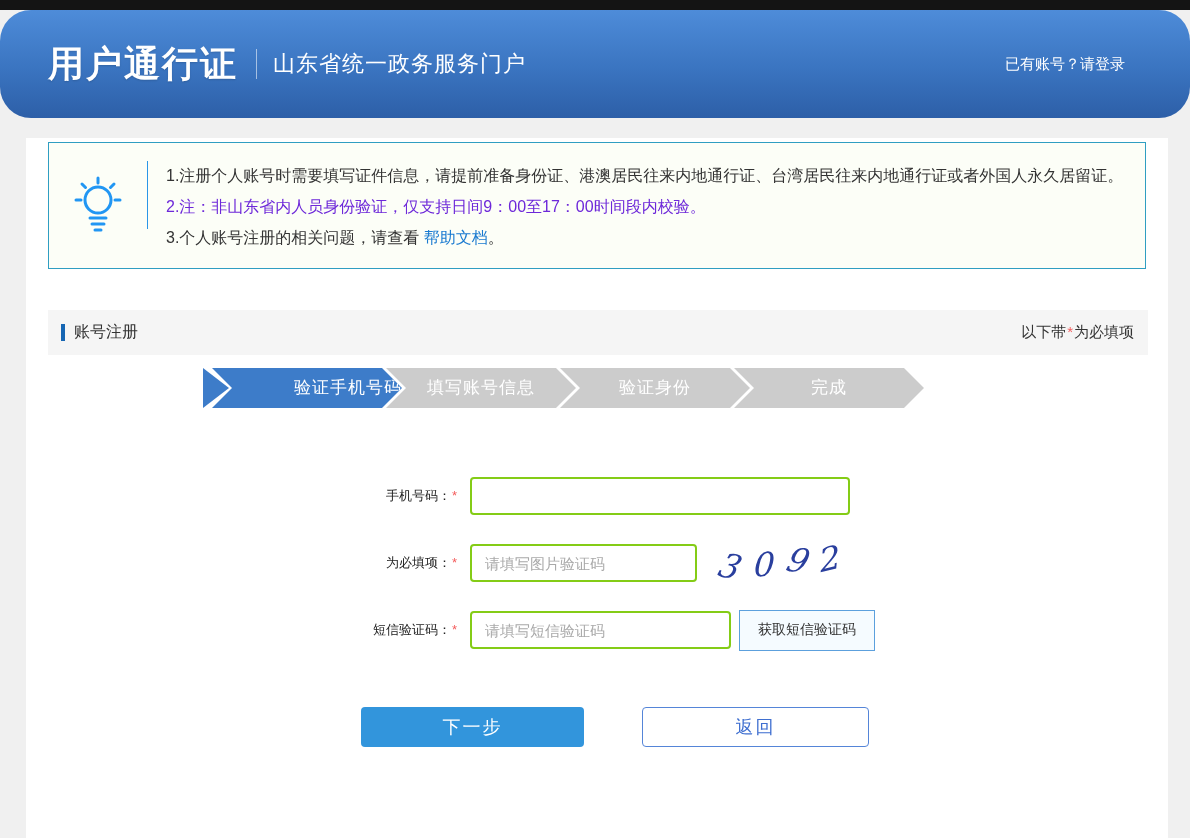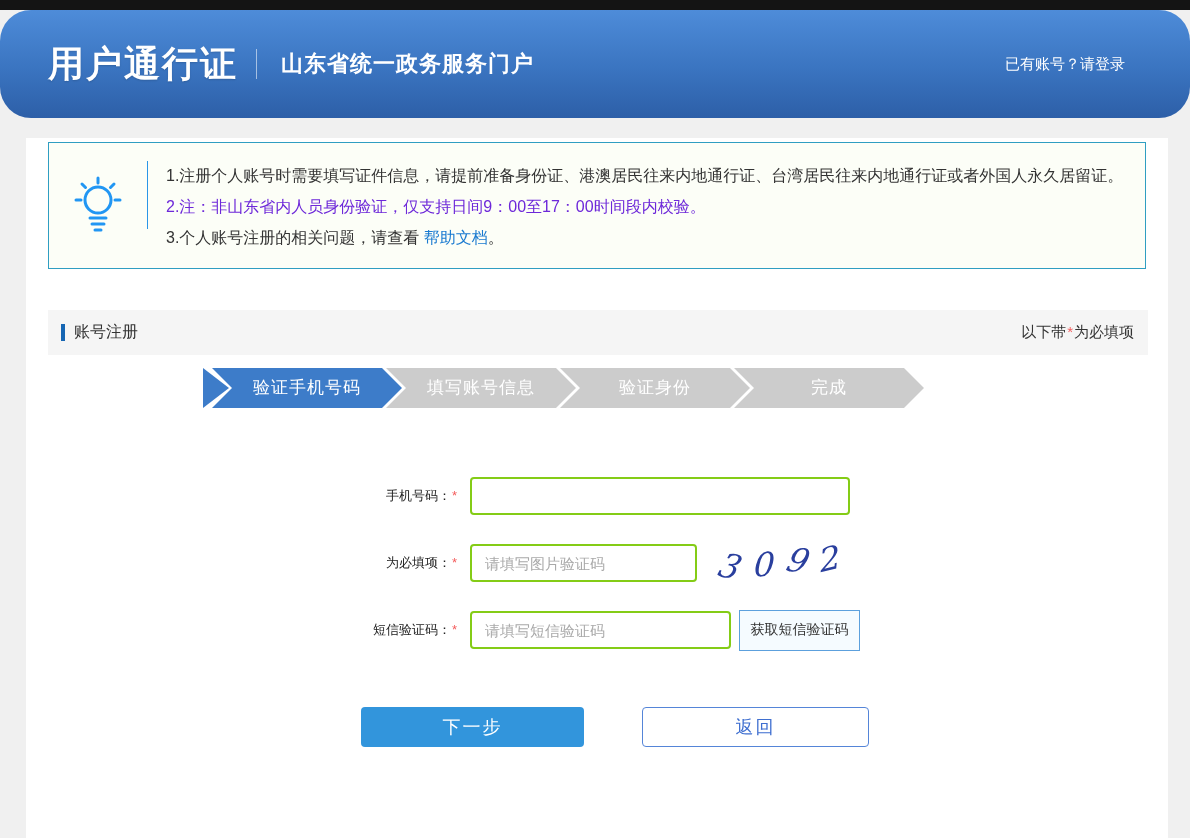--- a/index.html
+++ b/index.html
@@ -32,23 +32,22 @@
     text-shadow: 0 1px 2px rgba(0,0,0,.15);
   }
   .hdr-divider {
     width: 1px; height: 30px;
     background: rgba(255,255,255,.55);
     margin: 0 16px 0 18px;
   }
   .portal-subtitle {
     color: #fff;
     font-size: 22px;
-    font-weight: 700;
+    font-weight: 400;
     letter-spacing: 1px;
-    margin-left: 8px;
   }
   .login-link {
     margin-left: auto;
     color: #fff;
     font-size: 15px;
     text-decoration: none;
     cursor: pointer;
   }
 
   
@@ -127,21 +126,21 @@
     flex: 0 0 190px;
     color: #fff;
     font-size: 17px;
     letter-spacing: 1px;
     line-height: 40px;
     text-align: center;
     clip-path: polygon(0 0, calc(100% - 20px) 0, 100% 50%, calc(100% - 20px) 100%, 0 100%, 20px 50%);
     margin-left: -16px;
     background: #cccccc;
   }
-  .step:first-of-type { margin-left: -17px; }
+  .step:first-of-type { margin-left: -17px; text-align: right; }
   .step.active { background: #3d7cc9; }
 
   
   .form { margin-top: 69px; }
   .form-row {
     display: flex;
     align-items: center;
     margin-left: 170px;
     margin-bottom: 29px;
     height: 38px;
@@ -185,21 +184,21 @@
   }
   .captcha .cd { display: inline-block; margin: 0 6px; }
   .captcha .cd0 { transform: rotate(12deg) translateY(3px); }
   .captcha .cd1 { transform: rotate(-6deg) translateY(1px); }
   .captcha .cd2 { transform: rotate(10deg) translateY(-3px); }
   .captcha .cd3 { transform: rotate(-14deg) translateY(-5px); }
 
   .sms-btn {
     margin-left: 8px;
     height: 41px;
-    width: 121px;
+    width: 136px;
     background: #f5fbff;
     border: 1px solid #5ca0dd;
     color: #333;
     font-size: 14px;
     cursor: pointer;
     font-family: "Liberation Sans", sans-serif;
   }
 
   
   .actions {

